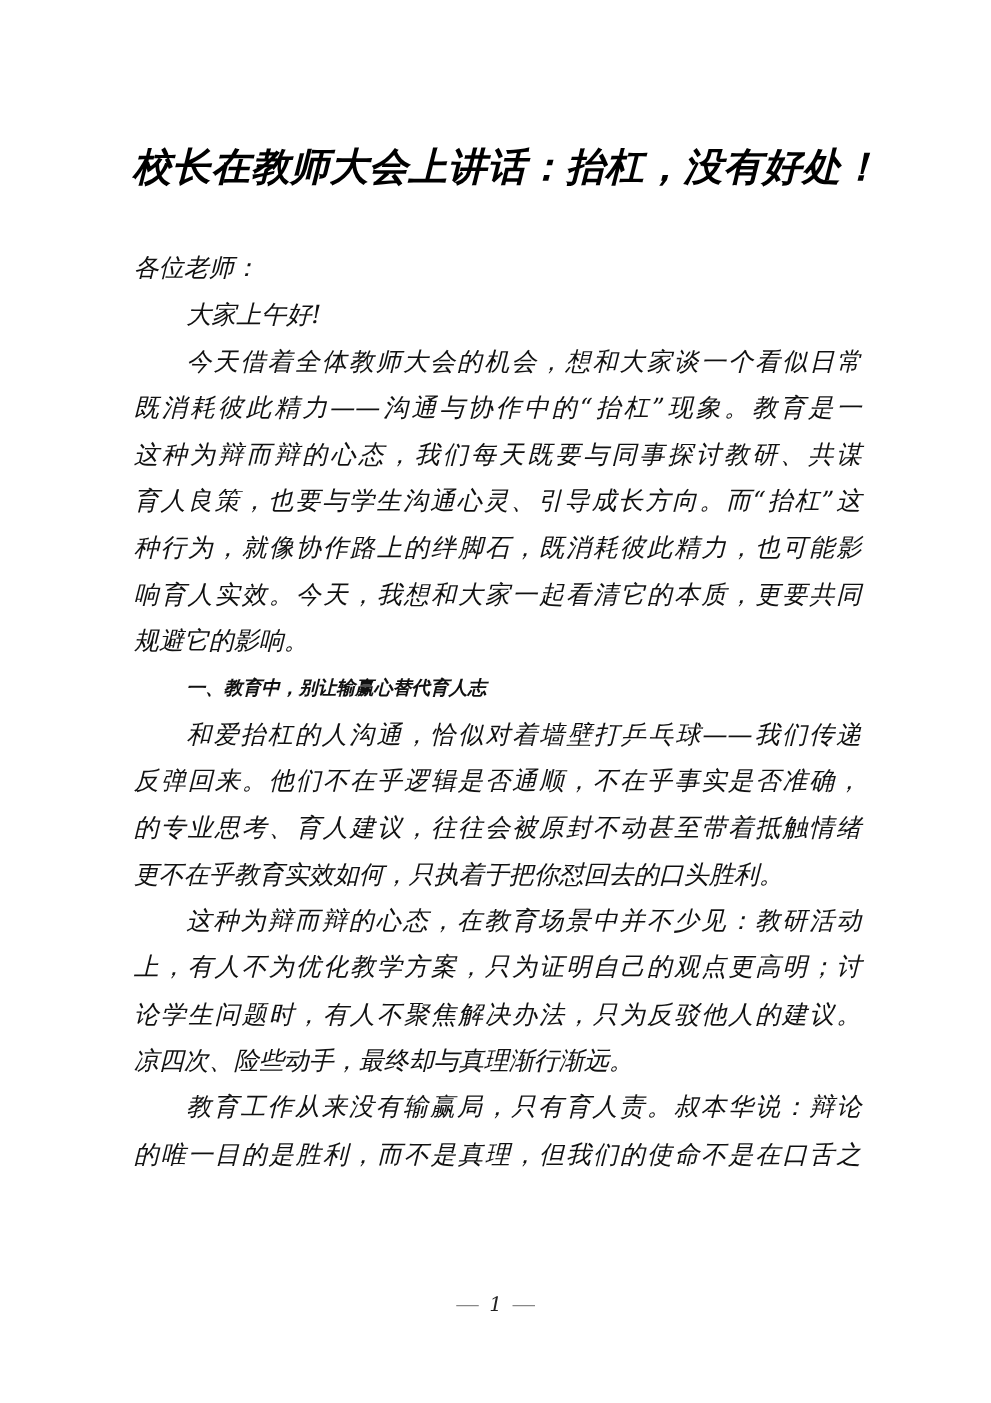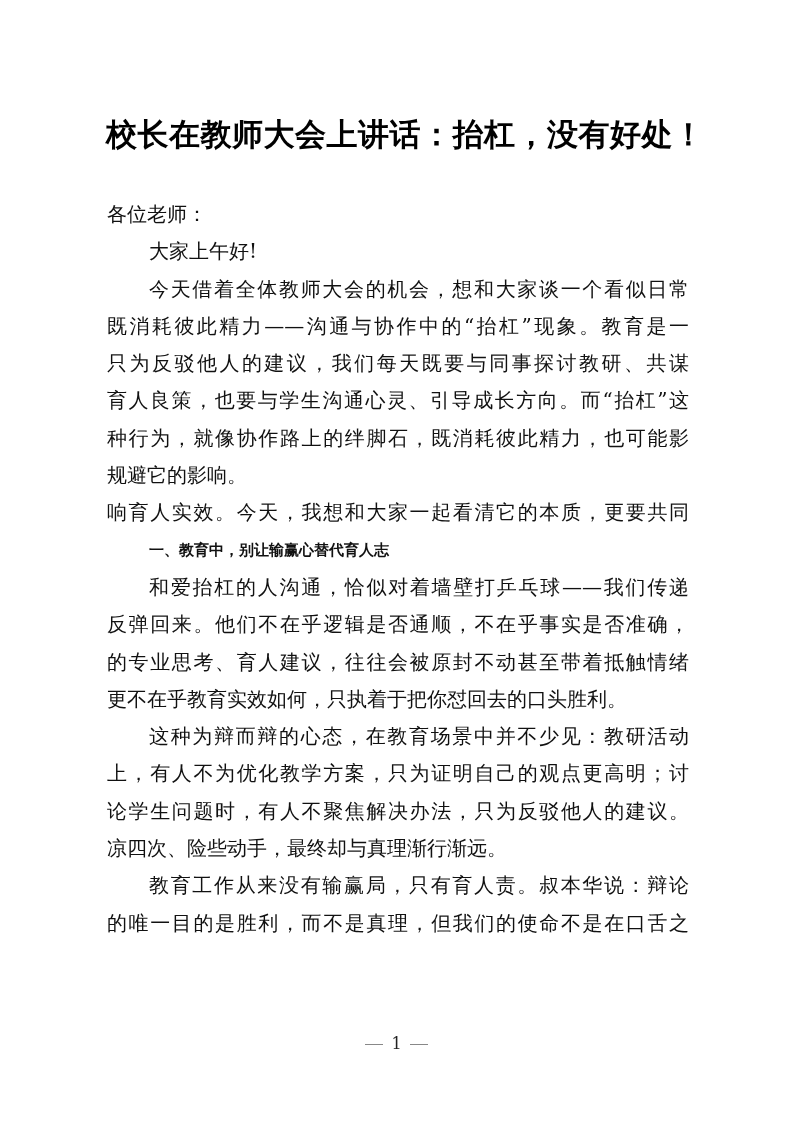--- a/index.html
+++ b/index.html
@@ -1,18 +1,18 @@
 <!DOCTYPE html>
 <html><head>
 <meta charset="utf-8">
 <style>
   html, body { margin: 0; padding: 0; background: #ffffff; }
   body { width: 793px; height: 1122px; position: relative; overflow: hidden;
          font-family: "DejaVu Serif", "Liberation Serif", serif; color: #111; }
-  .page { position: absolute; left: 0; top: 0; width: 793px; height: 1122px; background: #fff; }
+  .page { position: absolute; left: 0; top: 0; width: 793px; height: 1122px; background: #fff; font-style: italic; }
   .title { position: absolute; left: 106px; top: 112px; width: 584px; height: 44px;
            font-family: "DejaVu Sans", "Liberation Sans", sans-serif; font-weight: bold;
            font-size: 31px; line-height: 44px; letter-spacing: 0.5px; white-space: nowrap; color: #000; }
   .body { position: absolute; left: 107px; top: 196px; width: 582px; }
   .line { height: 37.3px; line-height: 37.3px; font-size: 20px; white-space: nowrap;
           text-align: justify; text-align-last: justify; letter-spacing: 0; }
   .line.last { text-align-last: left; }
   .line.indent { padding-left: 42px; }
   .line.heading { font-family: "DejaVu Sans", "Liberation Sans", sans-serif; font-weight: bold;
                   font-size: 15px; text-align-last: left; }
@@ -27,25 +27,25 @@
 <div class="page">
   <div class="title">校长在教师大会上讲话：抬杠，没有好处！</div>
 
   <div class="body">
     <div class="line greet">各位老师：</div>
     <div class="line indent greet">大家上午好!</div>
 
     <div>
       <div class="line indent">今天借着全体教师大会的机会，想和大家谈一个看似日常</div>
       <div class="line">既消耗彼此精力——沟通与协作中的“抬杠”现象。教育是一</div>
-      <div class="line">只为反驳他人的建议，我们每天既要与同事探讨教研、共谋</div>
+      <div class="line">这种为辩而辩的心态，我们每天既要与同事探讨教研、共谋</div>
       <div class="line">育人良策，也要与学生沟通心灵、引导成长方向。而“抬杠”这</div>
       <div class="line">种行为，就像协作路上的绊脚石，既消耗彼此精力，也可能影</div>
+      <div class="line">响育人实效。今天，我想和大家一起看清它的本质，更要共同</div>
       <div class="line last">规避它的影响。</div>
-      <div class="line">响育人实效。今天，我想和大家一起看清它的本质，更要共同</div>
     </div>
 
     <div class="line indent heading">一、教育中，别让输赢心替代育人志</div>
 
     <div>
       <div class="line indent">和爱抬杠的人沟通，恰似对着墙壁打乒乓球——我们传递</div>
       <div class="line">反弹回来。他们不在乎逻辑是否通顺，不在乎事实是否准确，</div>
       <div class="line">的专业思考、育人建议，往往会被原封不动甚至带着抵触情绪</div>
       <div class="line last">更不在乎教育实效如何，只执着于把你怼回去的口头胜利。</div>
     </div>

